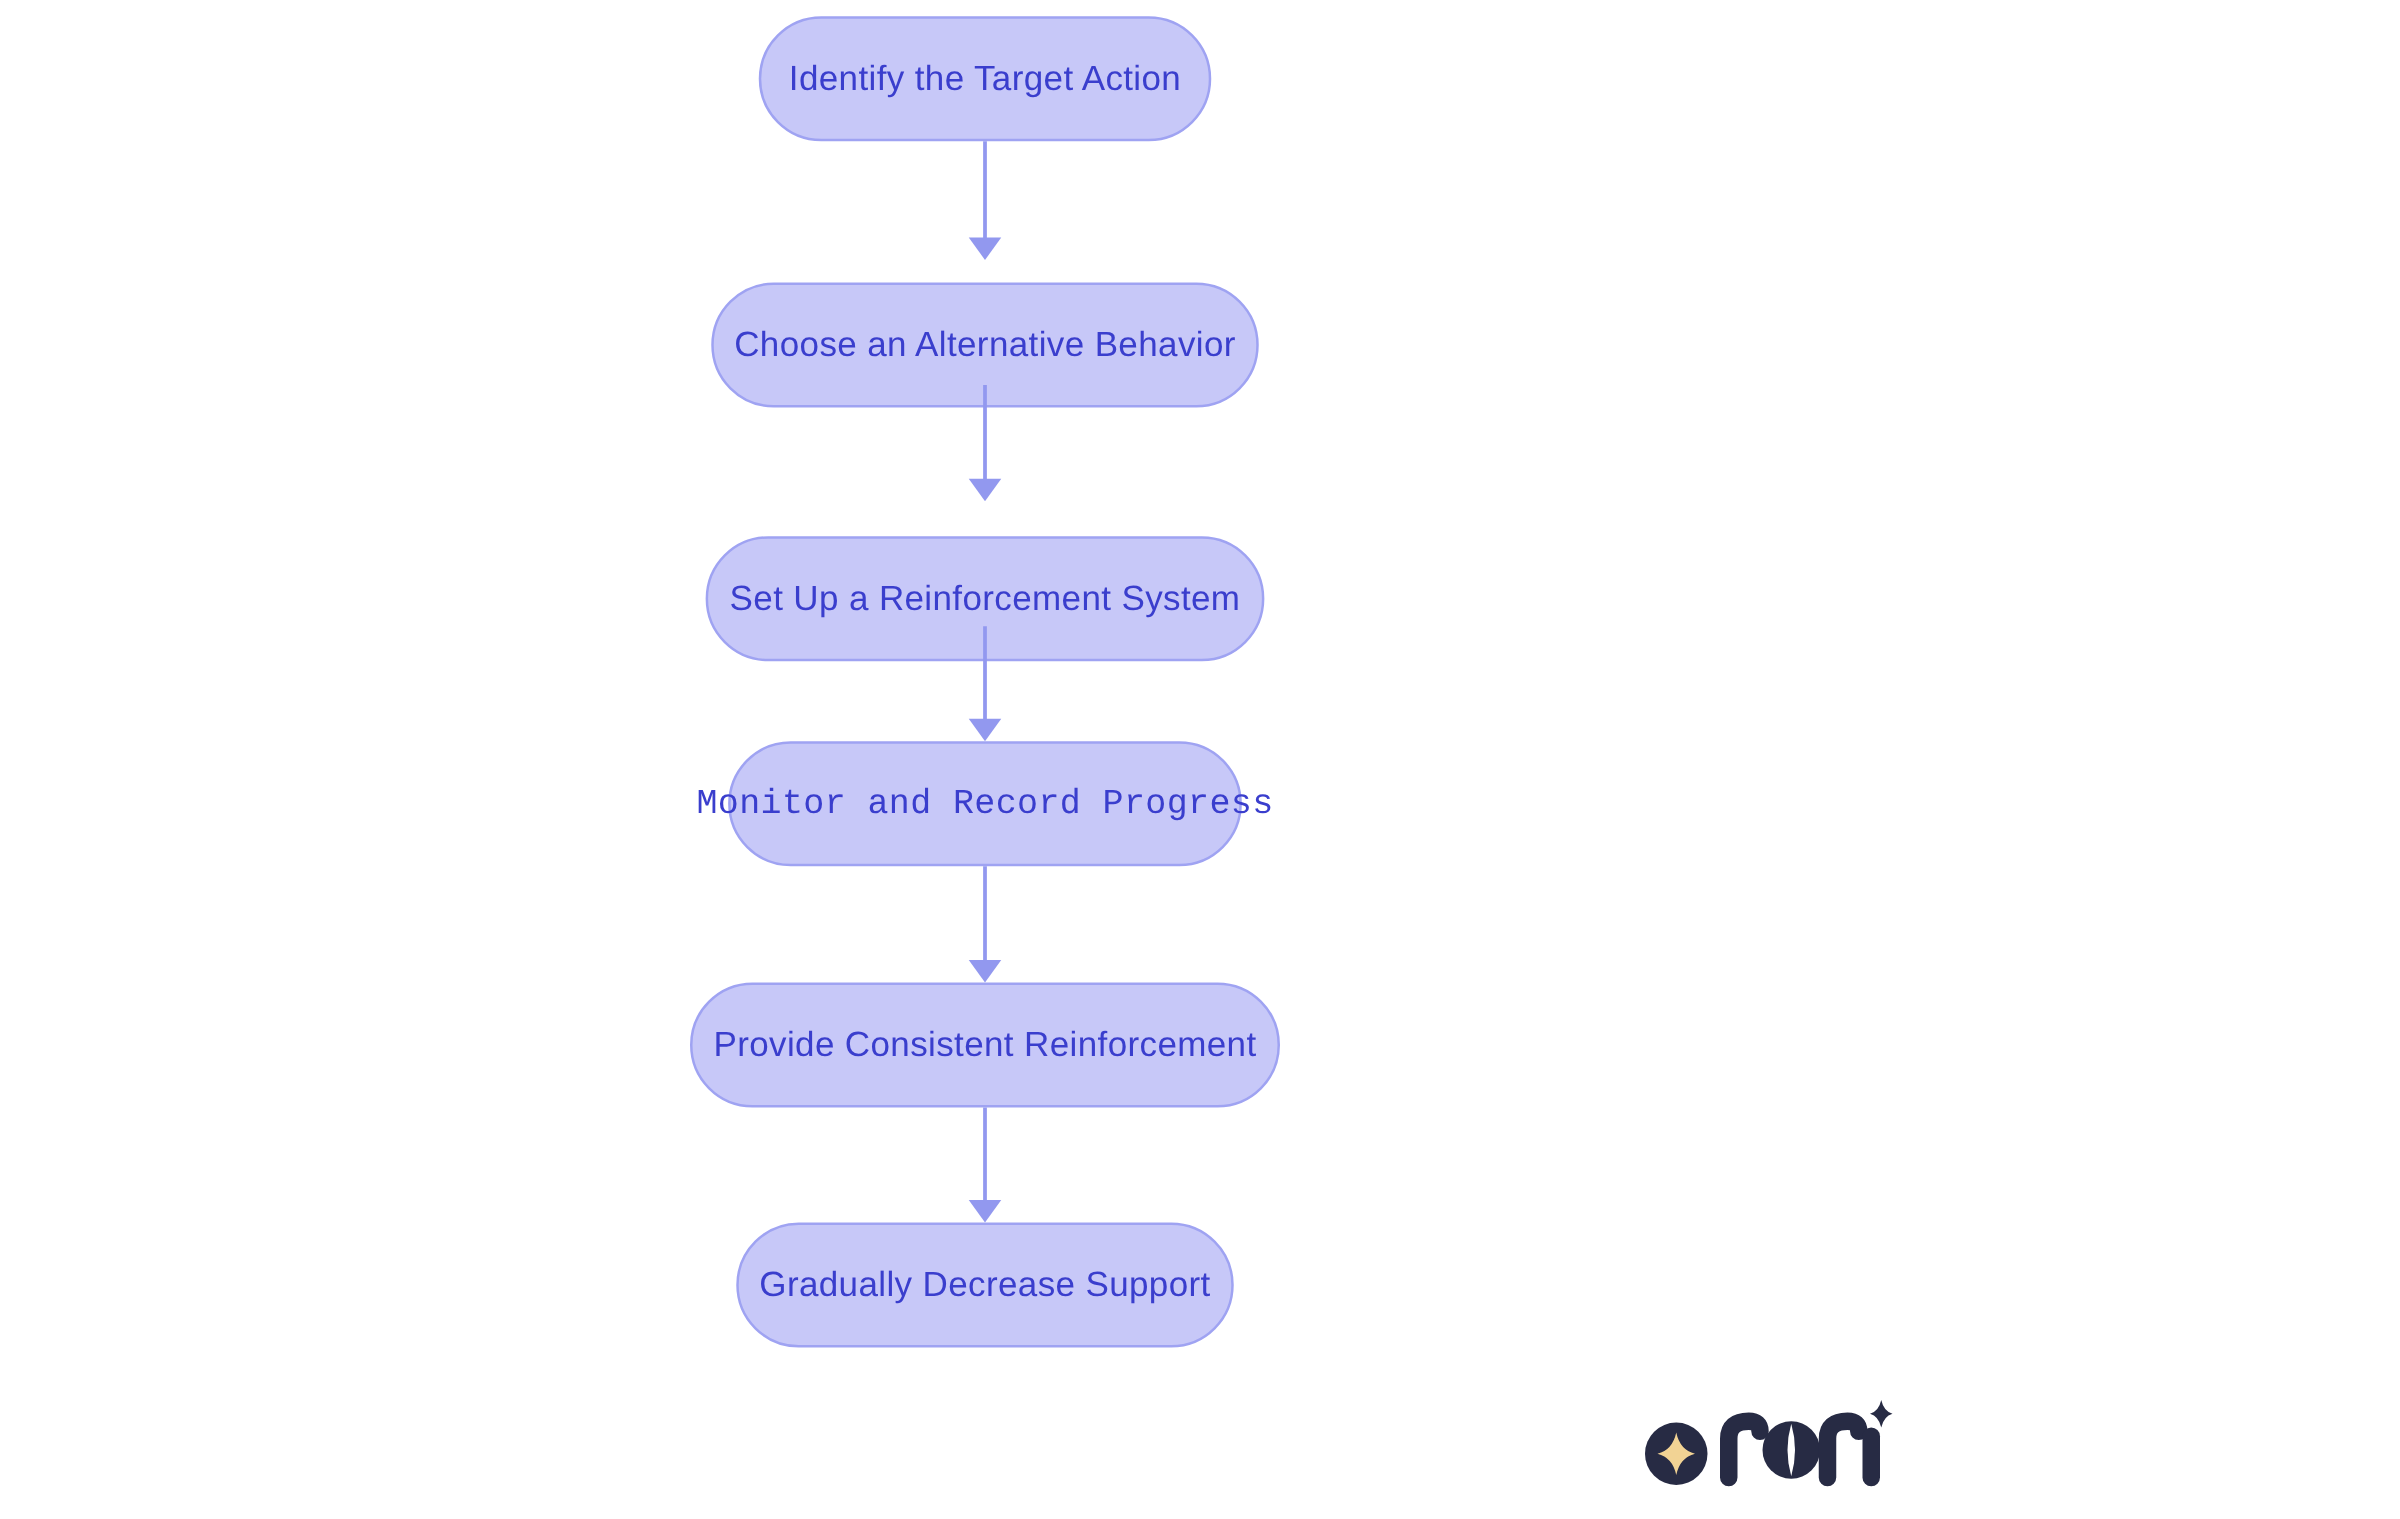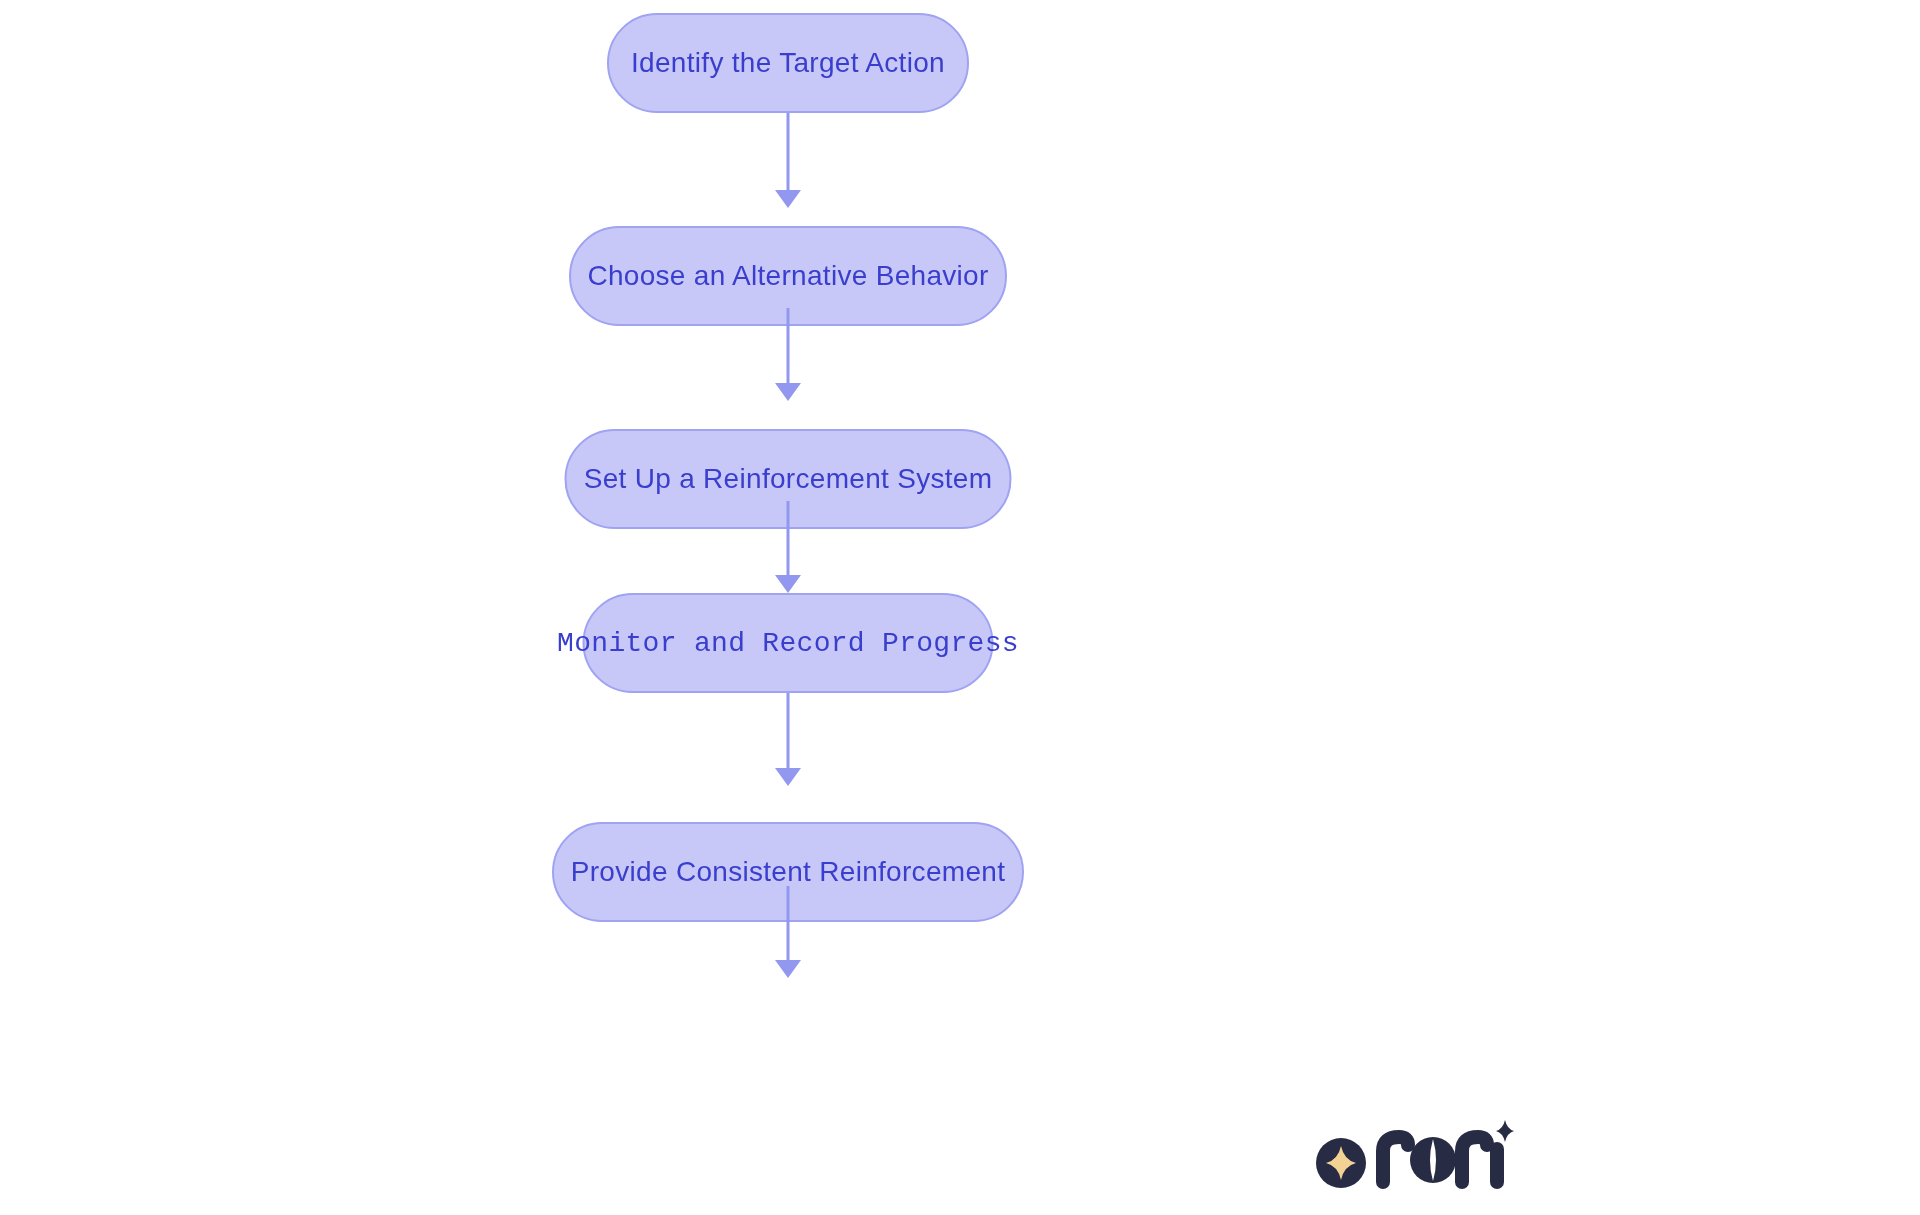--- a/index.html
+++ b/index.html
@@ -19,21 +19,21 @@
     display:flex;align-items:center;justify-content:center;
   }
   .node span{
     font-size:28px;letter-spacing:.3px;color:var(--node-text);
     white-space:nowrap;
   }
   .node-1{top:13px;width:362px;}
   .node-2{top:226px;width:438px;}
   .node-3{top:401px;width:447px;margin-top:28px;}
   .node-4{top:593px;width:411px;font-family:Liberation Mono, monospace;}
-  .node-5{top:822px;width:472px;}
+  .node-5{top:786px;width:472px;}
   .node-6{top:978px;width:398px;}
 
   .arrow{position:absolute;left:50%;transform:translateX(-50%);width:26px;}
   .arrow .line{
     position:absolute;left:50%;transform:translateX(-50%);
     top:0;bottom:16px;width:3px;background:var(--arrow-color);
   }
   .arrow .head{
     position:absolute;left:0;bottom:0;width:0;height:0;
     border-left:13px solid transparent;border-right:13px solid transparent;
@@ -86,20 +86,23 @@
   </div>
 
   <div class="node node-5">
     <span>Provide Consistent Reinforcement</span>
   </div>
   <div class="arrow arrow-5">
     <div class="line"></div>
     <div class="head"></div>
   </div>
 
+  <div class="node node-6">
+    <span>Gradually Decrease Support</span>
+  </div>
 
   <div class="logo" role="img" aria-label="rori">
     <svg viewBox="0 0 202 78" xmlns="http://www.w3.org/2000/svg">
 
       <g>
         <circle cx="25" cy="44" r="25" style="fill:var(--logo-navy)"></circle>
         <path d="M25 27 Q28 41 40 44 Q28 47 25 61 Q22 47 10 44 Q22 41 25 27 Z" style="fill:var(--logo-gold)"></path>
       </g>
 
       <g style="stroke:var(--logo-navy)" fill="none" stroke-width="14" stroke-linecap="round">

